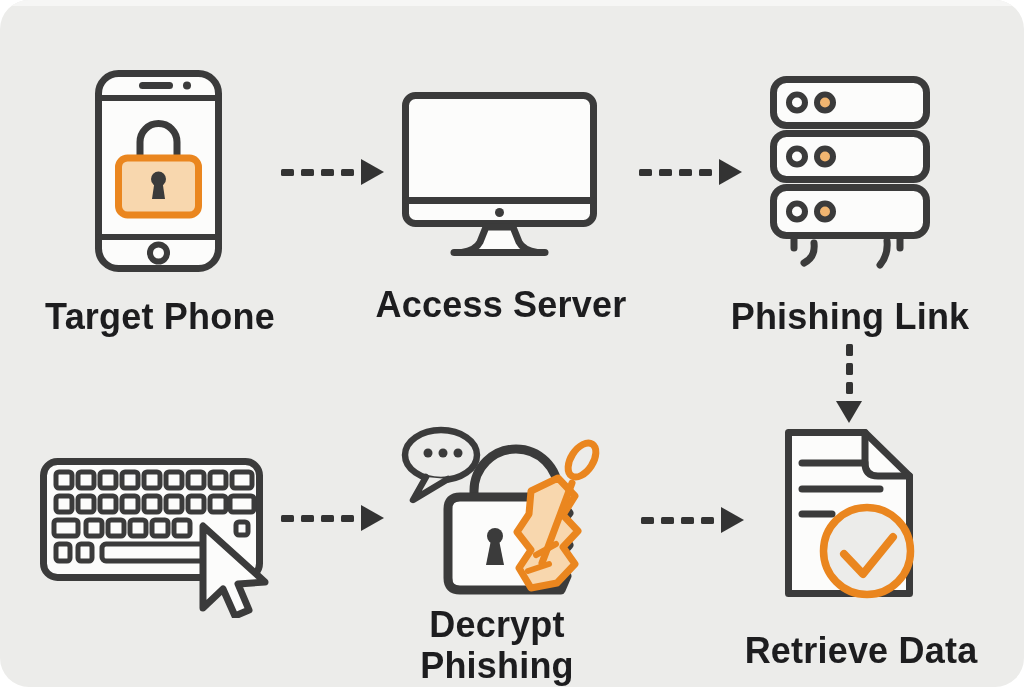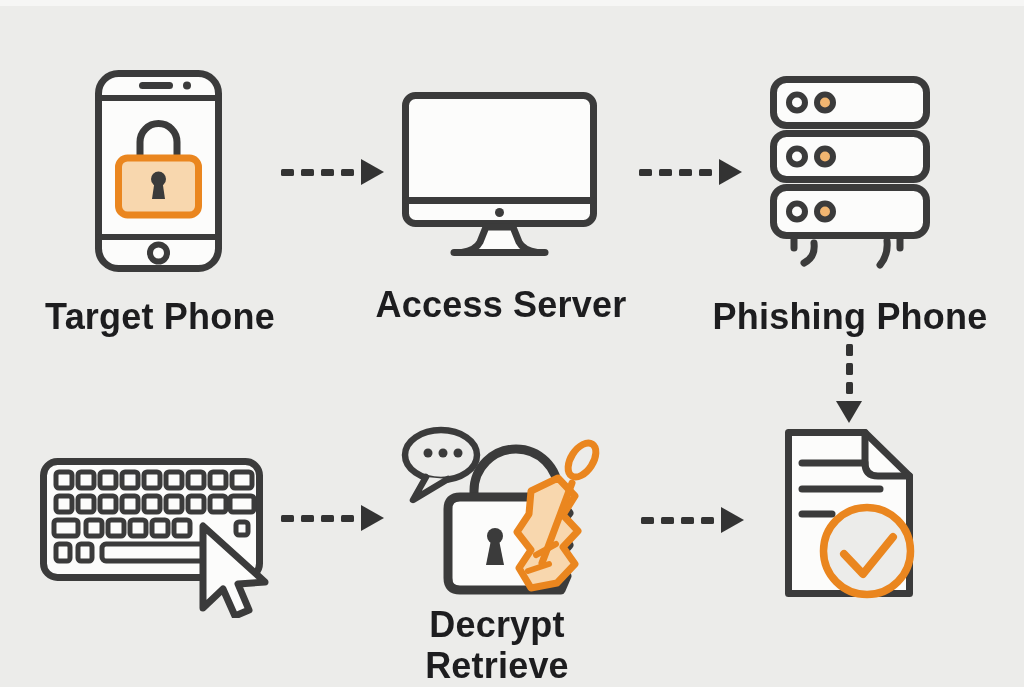--- a/index.html
+++ b/index.html
@@ -1,19 +1,20 @@
 <!DOCTYPE html>
 <html style="--bg: #ececea; --outline: #3b3b3b; --text: #1d1d1f; --dash: #333333; --orange: #ea861f; --orange-light: #f8d7ae; --orange-mid: #f1b570; --icon-fill: #fcfcfb;"><head>
 <meta charset="utf-8">
 <style>
   html,body{margin:0;padding:0;}
   #stage{
     position:relative;width:1024px;height:687px;overflow:hidden;
     background:var(--bg,#ececea);
     font-family:"Liberation Sans",sans-serif;
+    border-radius:29px;
   }
   #topstrip{position:absolute;left:0;top:0;width:100%;height:6px;background:#f6f6f5;}
   .icon{position:absolute;}
   svg{stroke-linecap:round;stroke-linejoin:round;}
   .s-dark{stroke:var(--outline);}
   .s-orange{stroke:var(--orange);}
   .f-none{fill:none;}
   .f-white{fill:var(--icon-fill);}
   .f-dark{fill:var(--outline);}
   .f-bg{fill:var(--bg);}
@@ -169,18 +170,19 @@
   <div class="arrow-h" style="left:641px;top:507px">
     <div class="dash"></div>
       <div class="dash"></div>
       <div class="dash"></div>
       <div class="dash"></div>
       <div class="head"></div>
   </div>
 
   <div class="label" style="left:160px;top:296px">Target Phone</div>
   <div class="label" style="left:501px;top:284px">Access Server</div>
-  <div class="label" style="left:850px;top:296px">Phishing Phone</div>
+  <div class="label" style="left:850px;top:296px">Phishing Link</div>
   <div class="label" style="left:497px;top:604px">
     <div>Decrypt</div>
-    <div>Retrieve</div>
+    <div>Phishing</div>
   </div>
+  <div class="label" style="left:861px;top:630px">Retrieve Data</div>
 </div>
 
 </body></html>

